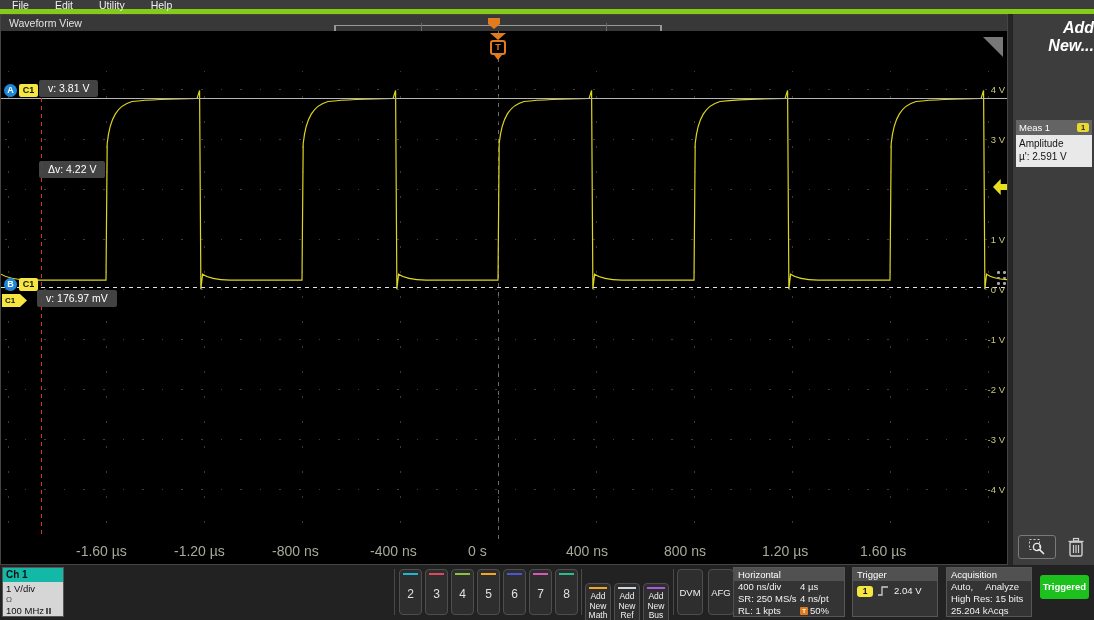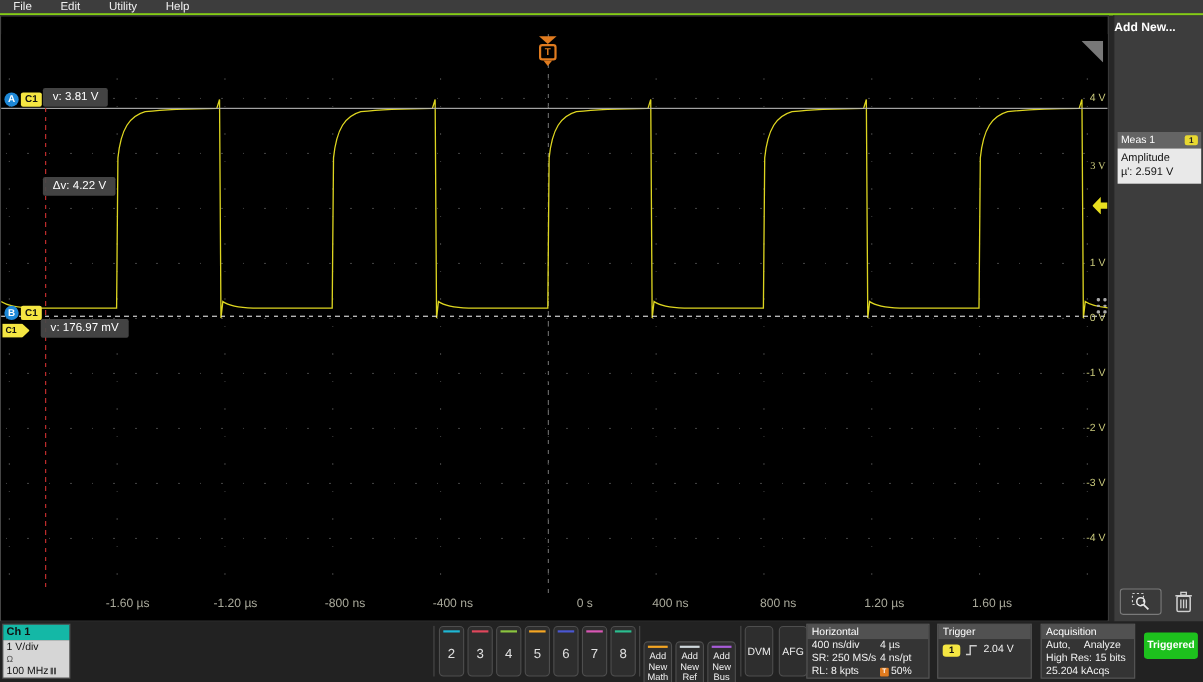--- a/index.html
+++ b/index.html
@@ -1,42 +1,42 @@
 <!DOCTYPE html>
 <html><head>
 <meta charset="utf-8">
 <style>
   * { margin:0; padding:0; box-sizing:border-box; }
   html,body { width:1094px; height:620px; background:#262626; overflow:hidden;
     font-family:"Liberation Sans","DejaVu Sans",sans-serif; }
 
   
   #menubar { position:absolute; left:0; top:0; width:1094px; height:14px; background:#3d3d3d;
-    display:flex; align-items:center; padding-left:12px; gap:26px; border-bottom:2px solid #84cc16;}
+    display:flex; align-items:center; padding-left:12px; gap:26px; border-bottom:5px solid #84cc16;}
   #menubar span { color:#f0f0f0; font-size:10.5px; cursor:default; }
 
   
   #view { position:absolute; left:0; top:14px; width:1008px; height:551px; background:#000; border:1px solid #454545;}
   #viewhdr { position:absolute; left:0; top:0; width:100%; height:16px; background:#383838; }
   #viewhdr .title { position:absolute; left:8px; top:2px; color:#e3e3e3; font-size:10.5px; }
   #ovbar { position:absolute; left:333px; top:10px; width:328px; height:6px; border-top:1px solid #989898;}
   .ovend { position:absolute; top:-1px; width:2px; height:6px; background:#989898; }
   .ovtick { position:absolute; top:-3px; width:1px; height:8px; background:#6a6a6a; }
   #ovmark { position:absolute; left:487px; top:3px; width:12px; height:11px; background:#e07b1f;
     clip-path:polygon(0 0,100% 0,100% 55%,50% 100%,0 55%); }
   #plot { position:absolute; left:0; top:16px; width:1006px; height:533px; background:#000; overflow:hidden; }
 
   .gridrow { position:absolute; left:4px; width:984px; height:1px;
     background:repeating-linear-gradient(90deg,#3e3e3e 0 1.5px,transparent 1.5px 19.6px); }
   .gridcol { position:absolute; top:40px; height:462px; width:1px;
     background:repeating-linear-gradient(180deg,#3a3a3a 0 1.5px,transparent 1.5px 25px); }
   #centerline { position:absolute; left:497px; top:0; width:1px; height:510px;
     background:repeating-linear-gradient(180deg,#6d6d6d 0 4px,transparent 4px 9px); }
   .ylab { position:absolute; width:30px; text-align:right; color:#c9c97c; font-size:9.5px; }
-  .xlab { position:absolute; top:512px; width:60px; text-align:right; color:#a9a99b; font-size:11px; }
+  .xlab { position:absolute; top:512px; width:60px; text-align:left; color:#a9a99b; font-size:14px; }
 
   #cursorA { position:absolute; left:0; top:67px; width:1006px; height:1px; background:#b4b4b4; cursor:row-resize;}
   #cursorB { position:absolute; left:0; top:256px; width:1006px; height:1px; cursor:row-resize;
     background:repeating-linear-gradient(90deg,#e2e2e2 0 4px,transparent 4px 8px); }
   #cursorV { position:absolute; left:40px; top:67px; width:1px; height:438px; cursor:col-resize;
     background:repeating-linear-gradient(180deg,#d03030 0 4px,transparent 4px 8px); }
 
   .abbadge { position:absolute; width:13px; height:13px; border-radius:50%; background:#1e88d7;
     color:#fff; font-size:9px; font-weight:bold; text-align:center; line-height:13px; }
   .c1badge { position:absolute; width:19px; height:13px; background:#f5e642; border-radius:2px;
@@ -58,21 +58,21 @@
   #zoomcorner { position:absolute; right:4px; top:6px; width:20px; height:20px; background:#787878;
     clip-path:polygon(0 0,100% 0,100% 100%); cursor:pointer; }
   #trigarrow { position:absolute; left:992px; top:148px; width:14px; height:16px; background:#e8df1f;
     clip-path:polygon(0 50%,55% 0,55% 32%,100% 32%,100% 68%,55% 68%,55% 100%); }
   #grip { position:absolute; left:996px; top:240px; display:grid; grid-template-columns:3px 3px; gap:3px; cursor:grab;}
   #grip i { width:2.5px; height:2.5px; border-radius:50%; background:#a8a8a8; }
 
   
   #rightpanel { position:absolute; left:1012px; top:14px; width:82px; height:551px; background:#3d3d3d;
     border-left:1px solid #242424; }
-  #rp-title { text-align:left; color:#fff; font-size:11px; font-weight:bold; padding-top:5px; }
+  #rp-title { text-align:right; color:#fff; font-size:16px; font-weight:bold; padding-top:5px;font-style:italic; }
   #rp-btns { display:flex; flex-wrap:wrap; gap:5px; padding:6px 3px 0 4px; }
   .rpbtn { width:36px; min-height:21px; background:#333; border:1px solid #6e6e6e; border-radius:3px;
     color:#f2f2f2; font-size:9.5px; display:flex; align-items:center; justify-content:center;
     text-align:center; line-height:10px; padding:2px 1px; cursor:pointer; }
   #meascard { position:absolute; left:3px; top:106px; width:76px; cursor:pointer; }
   #meashdr { height:15px; background:#646464; color:#fff; font-size:9.5px; line-height:15px; padding:0 3px;
     display:flex; justify-content:space-between; align-items:center; }
   #measbadge { width:12px; height:9px; background:#e8d830; border-radius:2px; color:#222;
     font-size:7.5px; font-weight:bold; text-align:center; line-height:9px; }
   #measbody { background:#e9e9e9; color:#111; font-size:10px; padding:2px 3px 4px 3px; line-height:13px; }
@@ -116,20 +116,30 @@
 <body>
 
 <div id="menubar">
     <span>File</span>
     <span>Edit</span>
     <span>Utility</span>
     <span>Help</span>
   </div>
 
 <div id="view">
+  <div id="viewhdr">
+    <span class="title">Waveform View</span>
+    <div id="ovbar">
+      <span class="ovend" style="left:0"></span>
+      <span class="ovend" style="right:0"></span>
+      <span class="ovtick" style="left:87px"></span>
+      <span class="ovtick" style="left:272px"></span>
+    </div>
+    <div id="ovmark"></div>
+  </div>
 
   <div id="plot">
     <div id="centerline"></div>
     <div id="grid">
         <div class="gridrow" style="top: 58px;"></div>
         <div class="gridrow" style="top: 108px;"></div>
         <div class="gridrow" style="top: 158px;"></div>
         <div class="gridrow" style="top: 208px;"></div>
         <div class="gridrow" style="top: 258px;"></div>
         <div class="gridrow" style="top: 308px;"></div>
@@ -176,32 +186,32 @@
     <div id="trigarrow" style="top: 148px;"></div>
     <div id="grip">
         <i></i>
         <i></i>
         <i></i>
         <i></i>
         <i></i>
         <i></i>
       </div>
   <div class="ylab" style="left: 974px; top: 53px;">4 V</div>
-      <div class="ylab" style="left: 974px; top: 116px; font-family: Liberation Serif, serif;">3 V</div>
+      <div class="ylab" style="left: 974px; top: 103px;">3 V</div>
       <div class="ylab" style="left: 974px; top: 203px;">1 V</div>
       <div class="ylab" style="left: 974px; top: 253px;">0 V</div>
       <div class="ylab" style="left: 974px; top: 303px;">-1 V</div>
       <div class="ylab" style="left: 974px; top: 353px;">-2 V</div>
       <div class="ylab" style="left: 974px; top: 403px;">-3 V</div>
       <div class="ylab" style="left: 974px; top: 453px;">-4 V</div>
       <div class="xlab" style="left: 75px;">-1.60 µs</div>
       <div class="xlab" style="left: 173px;">-1.20 µs</div>
       <div class="xlab" style="left: 271px;">-800 ns</div>
       <div class="xlab" style="left: 369px;">-400 ns</div>
-      <div class="xlab" style="left: 478px;">0 s</div>
+      <div class="xlab" style="left: 467px;">0 s</div>
       <div class="xlab" style="left: 565px;">400 ns</div>
       <div class="xlab" style="left: 663px;">800 ns</div>
       <div class="xlab" style="left: 761px;">1.20 µs</div>
       <div class="xlab" style="left: 859px;">1.60 µs</div>
     </div>
 </div>
 
 <div id="rightpanel">
   <div id="rp-title">Add New...</div>
   <div id="meascard">
@@ -251,21 +261,21 @@
     <div class="infohdr">Horizontal</div>
     <div class="inforow">
         <span class="c1">400 ns/div</span>
         <span class="c2">4 µs</span>
       </div>
     <div class="inforow">
         <span class="c1">SR: 250 MS/s</span>
         <span class="c2">4 ns/pt</span>
       </div>
     <div class="inforow">
-        <span class="c1">RL: 8 kpts</span>
+        <span class="c1">RL: 1 kpts</span>
       <span class="c2">
           <span class="tposicon">T</span>
           <span>50%</span>
         </span>
       </div>
   </div>
 
   <div class="infocard" id="tcard" style="left:852px;width:86px">
     <div class="infohdr">Trigger</div>
     <div class="inforow" style="margin-top:4px;gap:5px;align-items:center">

